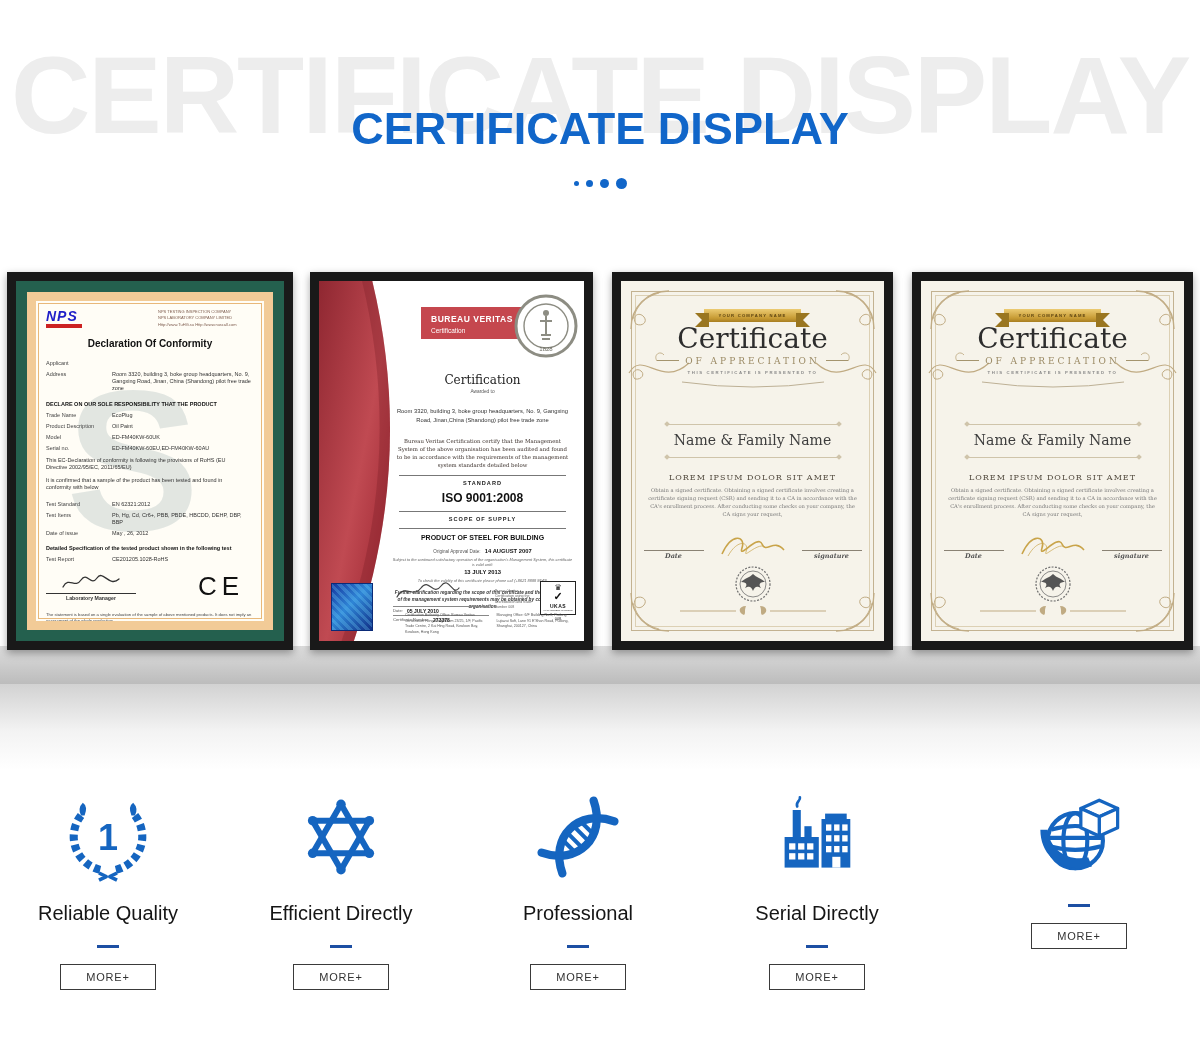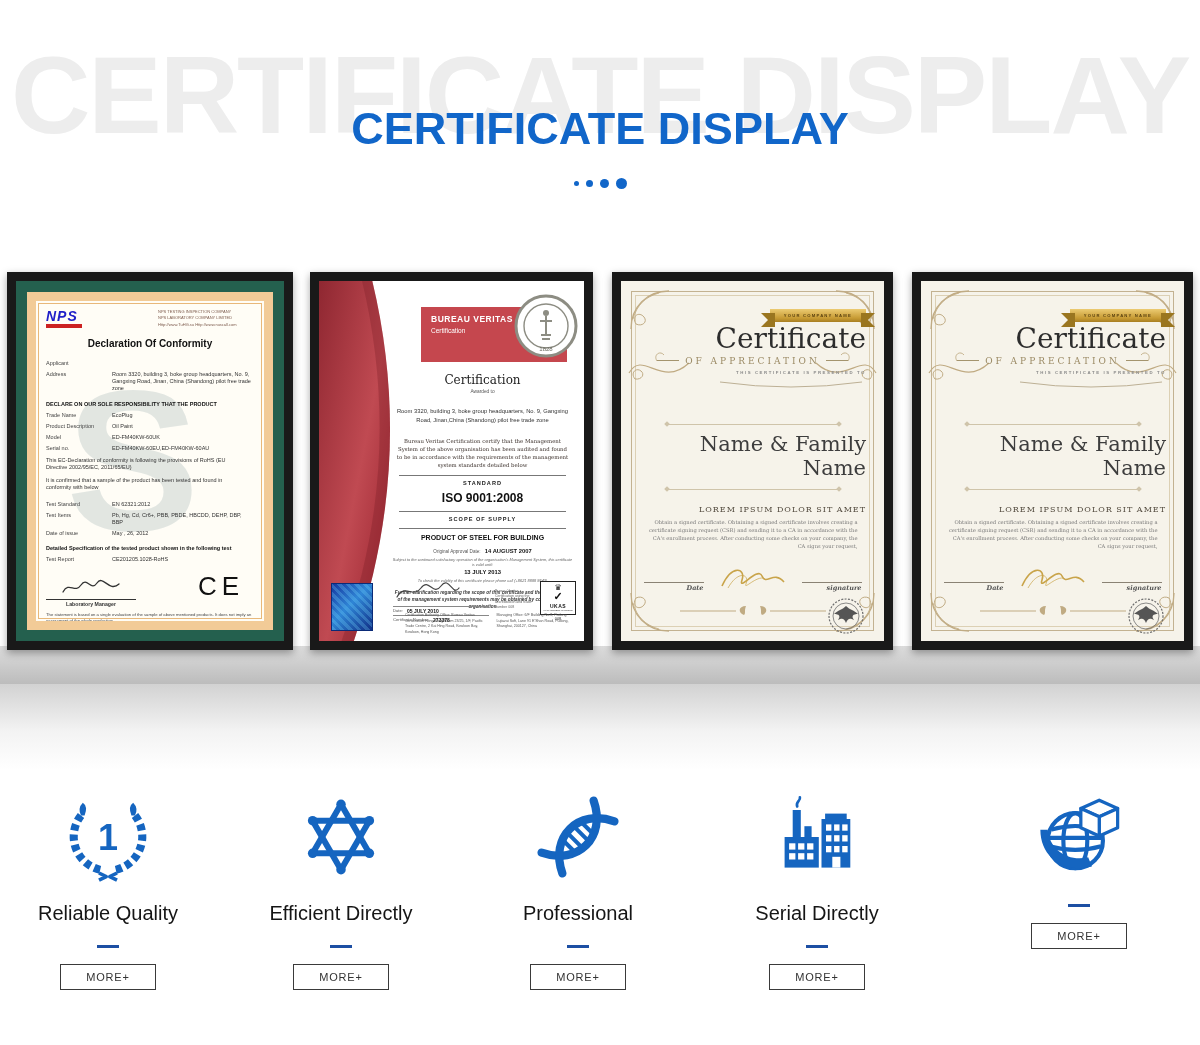--- a/index.html
+++ b/index.html
@@ -40,30 +40,30 @@
   .c1-logo{font-size:14px;font-weight:bold;font-style:italic;color:#2020c8;letter-spacing:1px;line-height:1;}
   .c1-logobar{width:36px;height:4px;background:#cc2222;margin-top:1px;}
   .c1-company{width:96px;font-size:4px;line-height:1.6;color:#7c5a4c;white-space:pre-line;text-align:left;}
   .c1-title{text-align:center;font-size:10px;font-weight:bold;margin-top:9px;color:#111;}
   .c1-row{display:flex;margin-top:3.5px;}
   .c1-label{width:66px;flex:none;color:#444;}
   .c1-val{flex:1;color:#333;}
   .c1-bold{font-weight:bold;color:#111;margin-top:8px;}
   .c1-note{margin-top:5px;width:96%;}
   .c1-gap{margin-top:9px;}
-  .c1-bottom{display:flex;justify-content:space-between;align-items:flex-end;margin-top:5px;}
+  .c1-bottom{display:flex;justify-content:space-between;align-items:center;margin-top:5px;}
   .c1-sigblock{width:90px;text-align:center;}
   .c1-signame{border-top:1px solid #333;font-weight:bold;font-size:5.2px;padding-top:1px;margin-top:1px;}
   .c1-ce{font-size:26px;letter-spacing:5px;color:#111;font-weight:500;margin-right:10px;margin-bottom:4px;}
   .c1-footer{font-size:4.2px;color:#444;margin-top:4px;line-height:1.4;}
 
   
   .c2-page{position:absolute;inset:0;background:#fff;overflow:hidden;}
   .c2-curve{position:absolute;left:0;top:0;width:82px;height:100%;}
-  .c2-banner{position:absolute;left:102px;top:26px;width:146px;height:55px;background:#c5474e;color:#fff;
+  .c2-banner{position:absolute;left:102px;top:26px;width:146px;height:32px;background:#c5474e;color:#fff;
       padding:7px 0 0 10px;box-sizing:border-box;}
   .c2-banner-t{font-size:8.5px;font-weight:bold;letter-spacing:.5px;}
   .c2-banner-s{font-size:6.5px;margin-top:3px;}
   .c2-seal{position:absolute;left:194px;top:12px;width:66px;height:66px;}
   .c2-col{position:absolute;left:72px;right:10px;top:92px;text-align:center;color:#444;}
   .c2-ctitle{font-family:"DejaVu Serif",serif;font-size:12px;color:#222;}
   .c2-award{font-size:4.8px;margin-top:2px;color:#555;}
   .c2-addr{font-size:5.8px;margin-top:13px;line-height:1.55;color:#333;}
   .c2-certify{font-family:"DejaVu Serif",serif;font-size:5.4px;margin:12px auto 0;width:94%;line-height:1.5;color:#3a2f2a;}
   .c2-hr{border:none;border-top:1px solid #777;margin:6px 8px 0;}
@@ -97,21 +97,21 @@
 
   
   .ap-page{position:absolute;inset:0;background:#f6f3ea;overflow:hidden;font-family:"DejaVu Serif",serif;}
   .ap-b1{position:absolute;inset:10px;border:1px solid #c3b291;}
   .ap-b2{position:absolute;inset:14px;border:1px solid #dcd0b4;}
   .ap-corner{position:absolute;width:44px;height:44px;}
   .ap-corner.tl{left:6px;top:6px;}
   .ap-corner.tr{right:6px;top:6px;transform:scaleX(-1);}
   .ap-corner.bl{left:6px;bottom:6px;transform:scaleY(-1);}
   .ap-corner.br{right:6px;bottom:6px;transform:scale(-1,-1);}
-  .ap-col{position:absolute;inset:18px;text-align:right;}
+  .ap-col{position:absolute;inset:18px;text-align:center;}
   .ap-ribbon{position:relative;display:inline-block;margin-top:10px;padding:4px 14px;z-index:1;
       background:linear-gradient(180deg,#eccb72,#c79b34 70%,#a87e22);
       color:#5c4310;font-size:4.2px;font-weight:bold;letter-spacing:1.2px;font-family:"Liberation Sans",sans-serif;}
   .ap-ribbon::before,.ap-ribbon::after{content:"";position:absolute;top:4px;width:0;height:0;z-index:-1;
       border:7px solid #9a7620;}
   .ap-ribbon::before{left:-9px;border-left-color:transparent;}
   .ap-ribbon::after{right:-9px;border-right-color:transparent;}
   .ap-title{font-size:28px;color:#2d2d2d;margin-top:2px;line-height:1.1;}
   .ap-sub{display:flex;justify-content:center;align-items:center;gap:6px;margin-top:1px;}
   .ap-sub .dash{width:22px;height:1px;background:#a4946e;}
@@ -121,21 +121,21 @@
   .ap-arc{margin-top:0;}
   .ap-flourish{position:absolute;top:62px;width:64px;height:52px;}
   .ap-flourish.l{left:6px;}
   .ap-flourish.r{right:6px;transform:scaleX(-1);}
   .ap-div{width:172px;margin:0 auto;border-top:1px solid #cfc4aa;position:relative;}
   .ap-div::before,.ap-div::after{content:"";position:absolute;top:-2.5px;width:4px;height:4px;background:#cfc4aa;
       transform:rotate(45deg);}
   .ap-div::before{left:-2px;}
   .ap-div::after{right:-2px;}
   .ap-div1{margin-top:30px;}
-  .ap-name{font-size:21px;color:#3d3d3d;margin-top:7px;}
+  .ap-name{font-size:14px;color:#3d3d3d;margin-top:7px;}
   .ap-div2{margin-top:9px;}
   .ap-lorem-h{font-size:8px;letter-spacing:1px;color:#50483c;margin-top:15px;}
   .ap-lorem-b{font-size:5.2px;color:#777;width:210px;margin:4px auto 0;line-height:1.55;}
   .ap-signrow{display:flex;justify-content:space-between;align-items:flex-end;width:218px;margin:10px auto 0;font-weight:bold;}
   .ap-line{width:60px;border-top:1px solid #8a8274;padding-top:1px;font-size:6.5px;font-style:italic;color:#555;}
   .ap-mono{width:74px;height:36px;margin-bottom:-4px;}
   .ap-sealwrap{margin-top:4px;}
   .ap-botflo{position:absolute;left:0;right:0;bottom:22px;display:flex;justify-content:center;}
 
   

